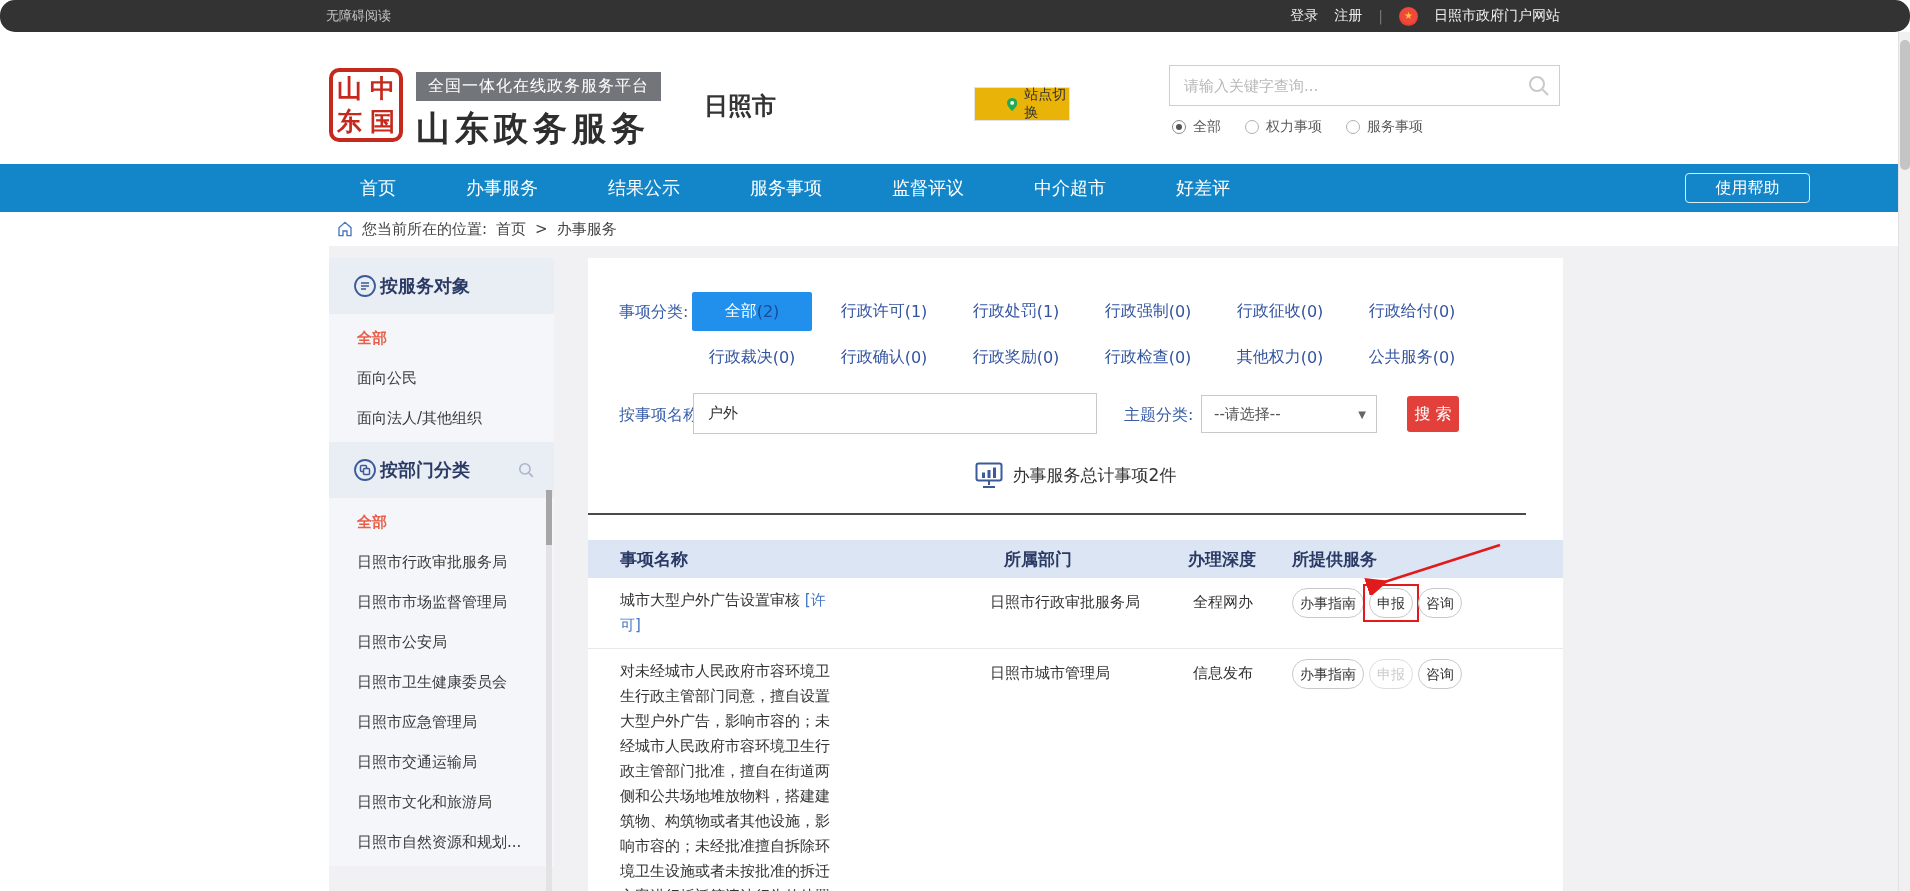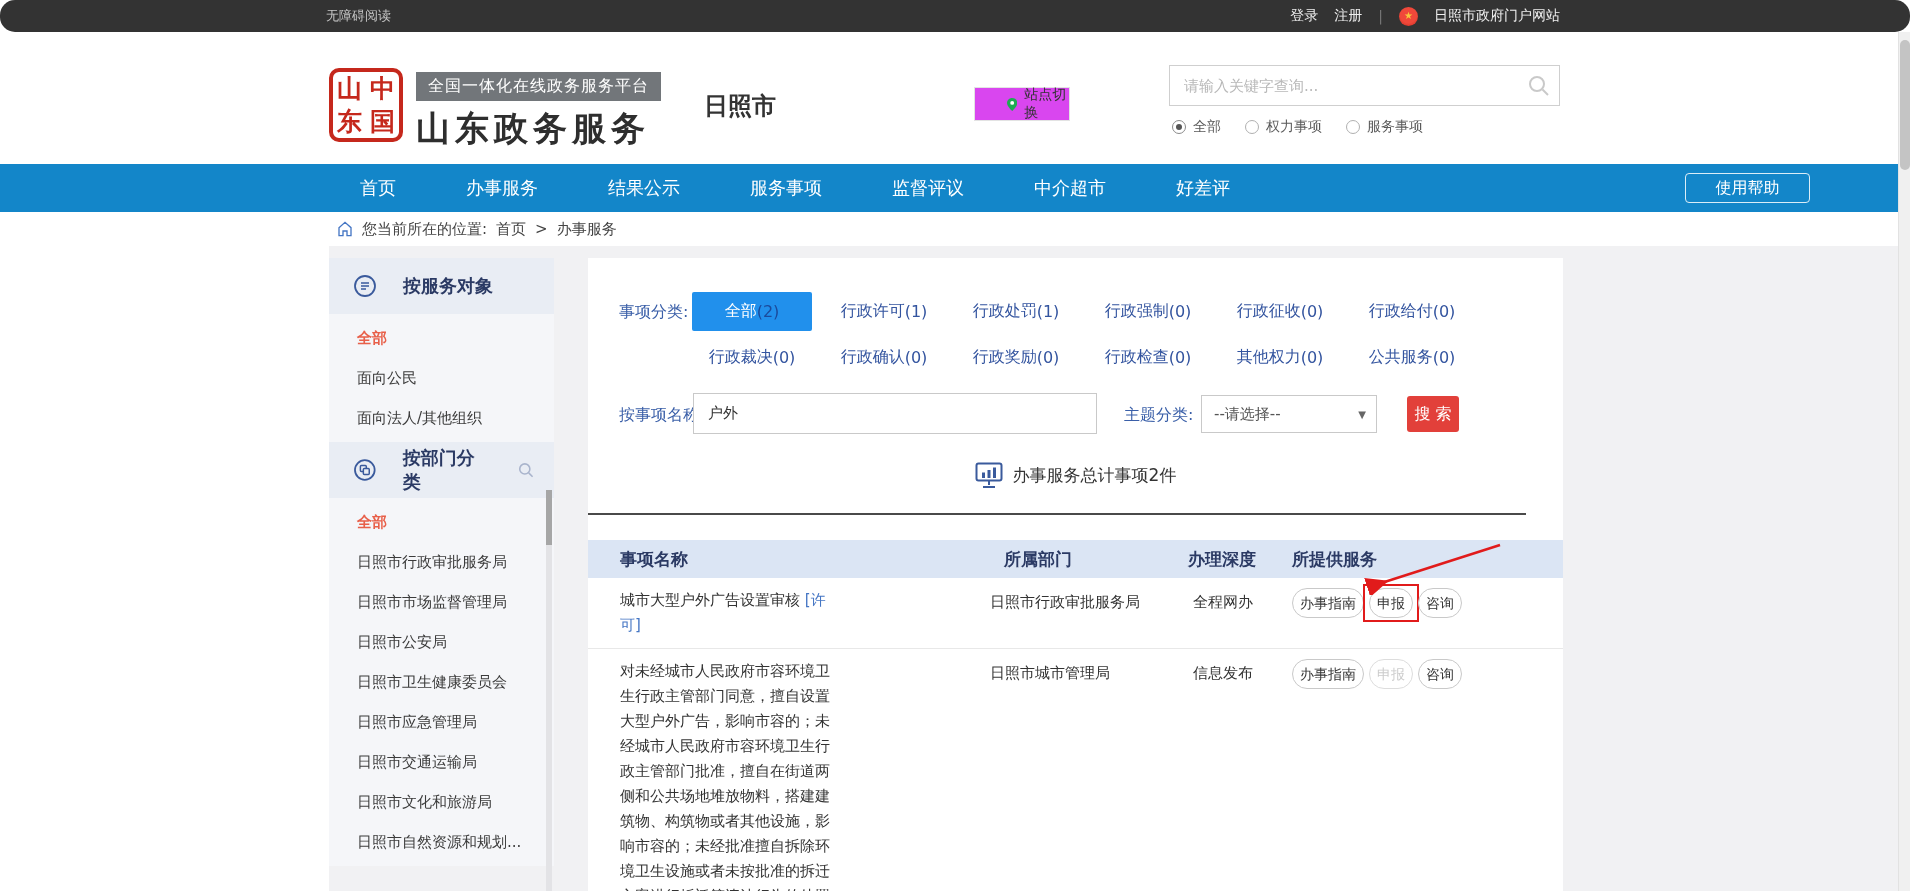--- a/index.html
+++ b/index.html
@@ -16,21 +16,21 @@
   .emblem { width:19px; height:19px; border-radius:50%; background:radial-gradient(circle at 50% 42%, #f0483a 0 55%, #c6281d 100%); display:inline-flex; align-items:center; justify-content:center; color:#f7c63d; font-size:10px; line-height:1; }
 
   
   .header { position:absolute; top:32px; left:0; width:100%; height:132px; background:#fff; }
   .seal { position:absolute; left:329px; top:36px; width:74px; height:74px; border:4px solid #c5281c; border-radius:10px;
     display:grid; grid-template-columns:1fr 1fr; align-items:center; justify-items:center; color:#c5281c; font-weight:bold; font-size:25px; background:#fff; }
   .logo-text { position:absolute; left:416px; top:40px; }
   .platform-badge { display:inline-block; background:#72767a; color:#fff; font-size:16px; padding:4px 12px; letter-spacing:1px; }
   .site-name { margin-top:5px; font-size:34px; font-weight:bold; color:#2e2e2e; letter-spacing:5px; }
   .city-name { position:absolute; left:704px; top:58px; font-size:24px; font-weight:bold; color:#333; }
-  .site-switch { position:absolute; left:974px; top:55px; width:96px; height:34px; background:#d946ef; border:1px solid #e3e3e3;
+  .site-switch { position:absolute; left:974px; top:55px; width:96px; height:34px; background:#eab308; border:1px solid #e3e3e3;
     display:flex; align-items:center; justify-content:center; gap:7px; font-size:14px; color:#333; cursor:pointer;padding-left:32px; }
   .search-box { position:absolute; left:1169px; top:33px; width:391px; height:41px; border:1px solid #cfcfcf; background:#fff; }
   .search-box input { width:100%; height:100%; border:0; outline:none; padding:0 40px 0 14px; font-size:15px; color:#333;
     font-family:"DejaVu Sans","Liberation Sans",sans-serif; }
   .search-box input::placeholder { color:#b8b8b8; }
   .search-box .mag { position:absolute; right:8px; top:8px; }
   .scopes { position:absolute; left:1172px; top:86px; display:flex; align-items:center; gap:24px; font-size:14px; color:#5a5a5a; }
   .scope { display:flex; align-items:center; gap:7px; cursor:pointer; }
   .radio { width:14px; height:14px; border-radius:50%; border:1px solid #b0b0b0; background:#fff; position:relative; }
   .radio.on { border-color:#8a8a8a; }
@@ -46,21 +46,21 @@
   
   .crumbbar { position:absolute; top:212px; left:0; width:100%; height:34px; background:#fff; }
   .crumb-inner { position:absolute; left:337px; top:0; height:34px; display:flex; align-items:center; gap:9px; font-size:15px; color:#444; }
   .crumb-link { cursor:pointer; }
 
   
   .content-bg { position:absolute; top:246px; left:329px; right:12px; bottom:0; background:#f1f1f3; }
 
   
   .sidebar { position:absolute; left:329px; top:258px; width:225px; }
-  .side-sec-header { height:56px; background:#e9edf4; display:flex; align-items:center; gap:26px; padding-left:24px;
+  .side-sec-header { height:56px; background:#e9edf4; display:flex; align-items:center; gap:3px; padding-left:24px;
     font-size:18px; font-weight:bold; color:#2b3a64; }
   .side-sec-header .right-ico { margin-left:auto; margin-right:18px; }
   .side-items { background:#f5f6f9; padding:4px 0; }
   .side-item { height:40px; display:flex; align-items:center; padding-left:28px; font-size:15px; color:#3b3b3b; cursor:pointer; }
   .side-item.active { color:#e8604a; font-weight:bold; }
   .side-scroll-track { position:absolute; left:217px; top:232px; width:6px; height:401px; background:#e3e3e6; }
   .side-scroll-thumb { position:absolute; left:0; top:0; width:6px; height:55px; background:#a6a6a6; }
 
   
   .panel { position:absolute; left:588px; top:258px; width:975px; min-height:633px; background:#fff; }

